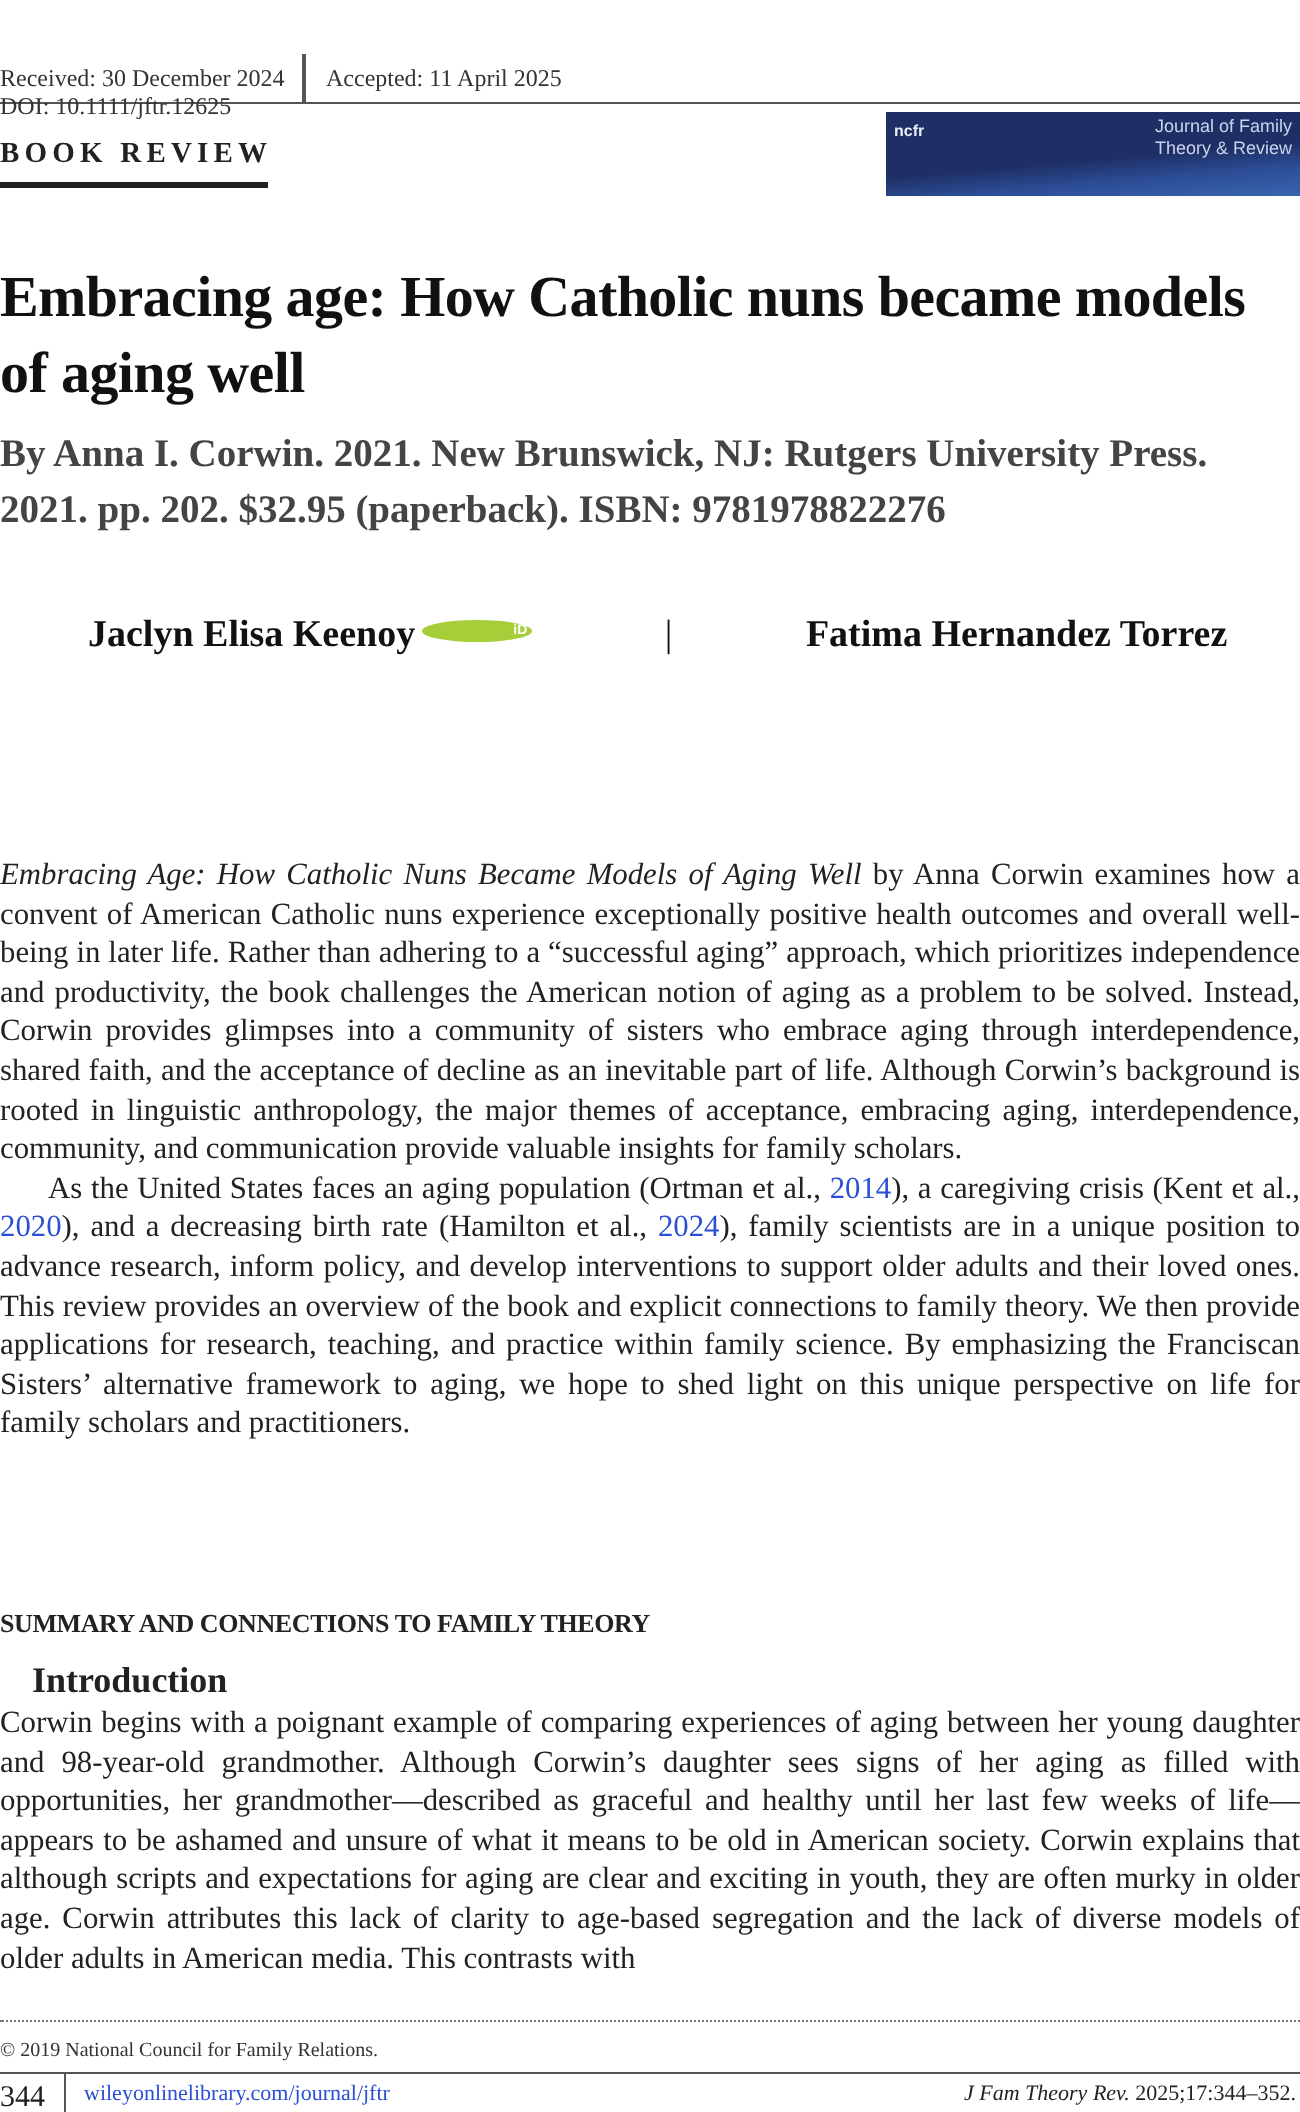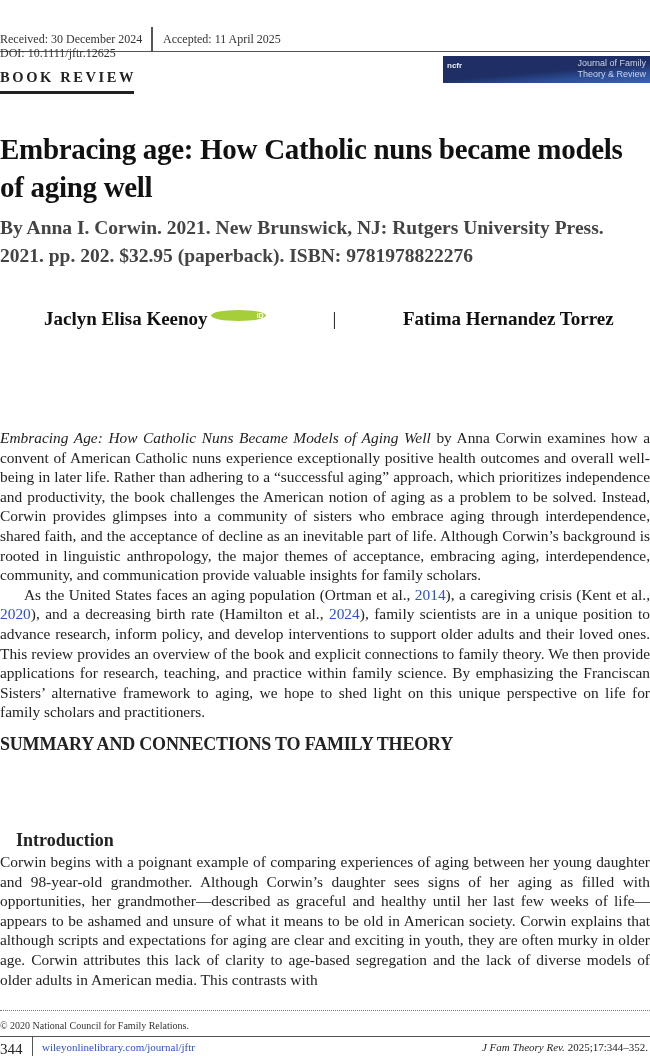--- a/index.html
+++ b/index.html
@@ -15,21 +15,21 @@
     .topbar .received { position: absolute; left: 0; top: 5px; }
     .topbar .vsep { position: absolute; left: 151px; top: 0; width: 1.5px; height: 24px; background: #555; }
     .topbar .accepted { position: absolute; left: 163px; top: 5px; }
     .doi { position: absolute; left: 0; top: 29px; font-size: 12px; color: #333; margin-top: 17px; }
     .section-label {
       position: absolute; left: 0; top: 69px; font-size: 14.5px; font-weight: bold;
       letter-spacing: 2.6px; color: #222;
     }
     .section-rule { position: absolute; left: 0; top: 91px; width: 134px; height: 3px; background: #222; }
     .journal-banner {
-      position: absolute; left: 443px; top: 56px; width: 207px; height: 27px;
+      position: absolute; left: 443px; top: 56px; width: 207px; height: 42px;
       background: linear-gradient(175deg, #1f2f66 0%, #1f2f66 55%, #2c4d96 75%, #3a64b0 100%);
       color: #c9d4ec; overflow: hidden;
     }
     .journal-banner .ncfr {
       position: absolute; left: 4px; top: 5px; font-family: "Liberation Sans", sans-serif;
       font-size: 8px; font-weight: bold; color: #e8ecf5;
     }
     .journal-banner .jtitle {
       position: absolute; right: 4px; top: 2px; text-align: left;
       font-family: "Liberation Sans", sans-serif; font-size: 9px; line-height: 11px; color: #c9d4ec;
@@ -58,21 +58,21 @@
     .affil { position: absolute; left: 0; top: 350px; font-size: 11px; color: #333; line-height: 14px; }
     .email-link { color: #2a4fd6; }
     .body-text {
       position: absolute; left: 0; width: 650px; font-size: 15.4px; line-height: 19.6px;
       text-align: justify; color: #222; hyphens: manual;
     }
     .body-text p { margin: 0; }
     .indent { text-indent: 24px; }
     .cite { color: #2a4fd6; }
     .h1 {
-      position: absolute; left: 0; top: 734px; font-size: 18px; font-weight: bold; color: #222;
+      position: absolute; left: 0; top: 804px; font-size: 13px; font-weight: bold; color: #222;
       letter-spacing: -0.2px;
     }
     .h2 { position: absolute; left: 0; top: 814px; font-size: 18px; font-weight: bold; color: #222; }
     .dotted-rule {
       position: absolute; left: 0; top: 1010px; width: 650px; height: 0; border-top: 1px dotted #777;
     }
     .copyright { position: absolute; left: 0; top: 1020px; font-size: 10px; color: #333; }
     .footer-rule { position: absolute; left: 0; top: 1036px; width: 650px; height: 1px; background: #555; }
     .page-num { position: absolute; left: 0; top: 1041px; font-size: 15px; font-weight: normal; color: #222; }
     .footer-vsep { position: absolute; left: 32px; top: 1036px; width: 1px; height: 20px; background: #555; }
@@ -121,18 +121,18 @@
 </div>
 
 <h2 class="h1" style="margin:0">SUMMARY AND CONNECTIONS TO FAMILY THEORY</h2>
 <h3 class="h2" style="margin:16px">Introduction</h3>
 
 <div class="body-text" style="top:852px">
   <p>Corwin begins with a poignant example of comparing experiences of aging between her young daughter and 98-year-old grandmother. Although Corwin’s daughter sees signs of her aging as filled with opportunities, her grandmother—described as graceful and healthy until her last few weeks of life—appears to be ashamed and unsure of what it means to be old in American soci­ety. Corwin explains that although scripts and expectations for aging are clear and exciting in youth, they are often murky in older age. Corwin attributes this lack of clarity to age-based seg­regation and the lack of diverse models of older adults in American media. This contrasts with</p>
 </div>
 
 <div class="dotted-rule"></div>
-<div class="copyright">© 2020 National Council for Family Relations.</div>
+<div class="copyright">© 2019 National Council for Family Relations.</div>
 <div class="footer-rule"></div>
 <div class="page-num">344</div>
 <div class="footer-vsep"></div>
 <div class="footer-url">wileyonlinelibrary.com/journal/jftr</div>
 <div class="footer-cite"><i>J Fam Theory Rev.</i><span> 2025;17:344–352.</span></div>
 
 </body></html>

